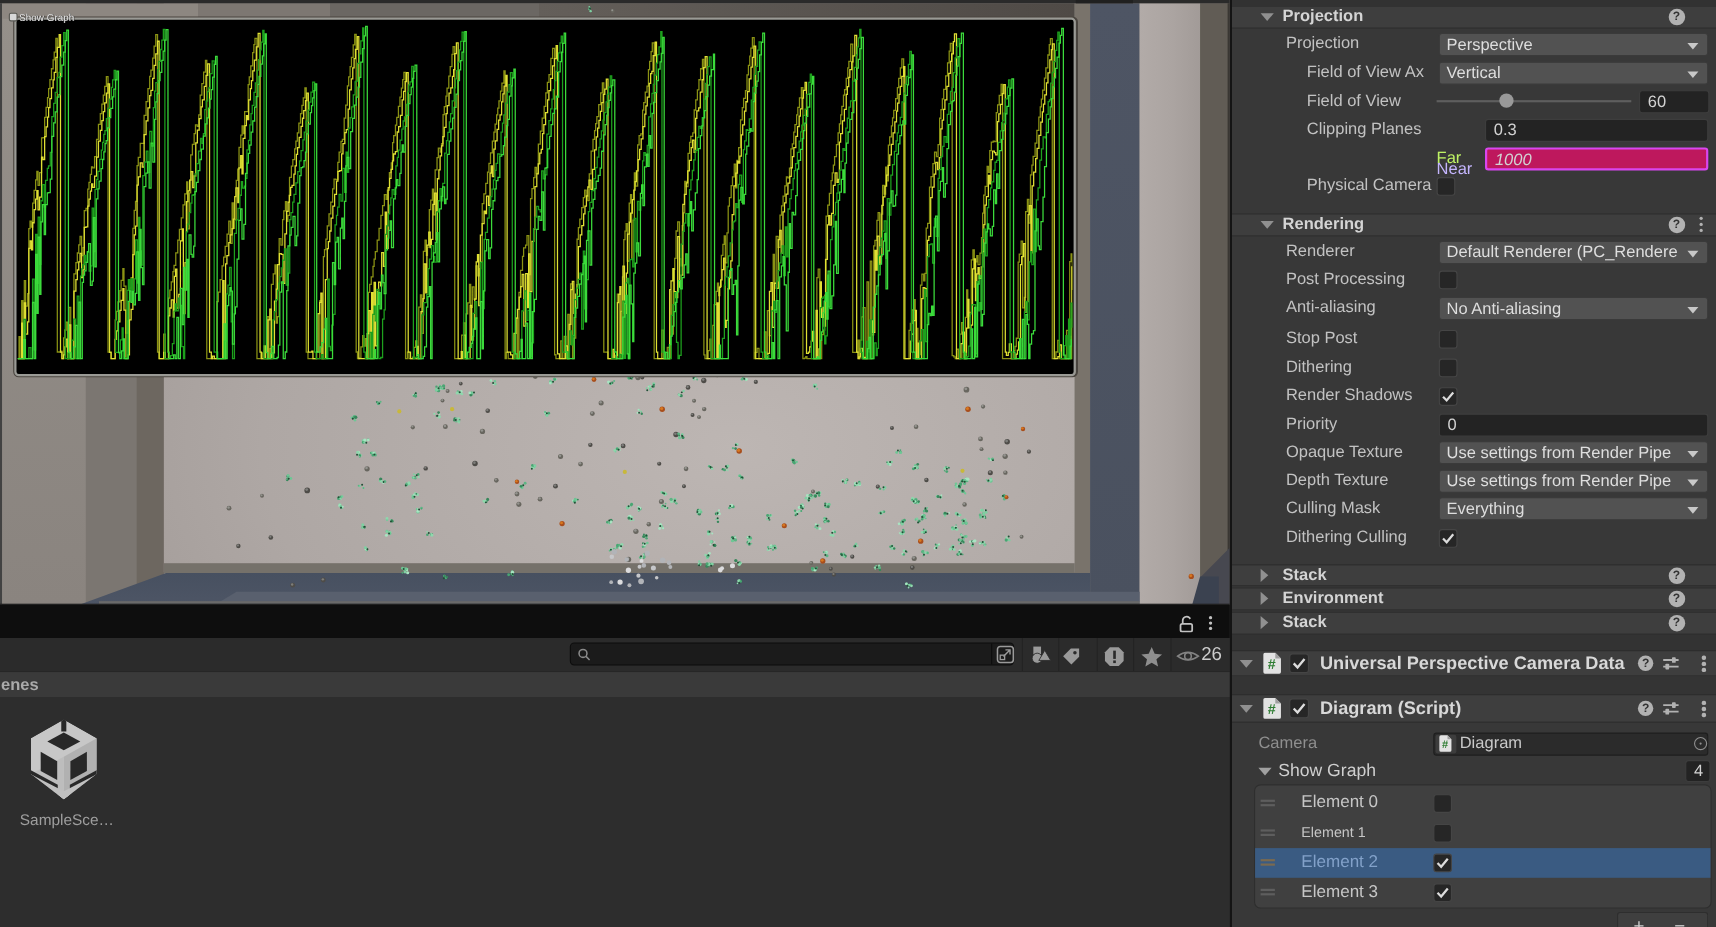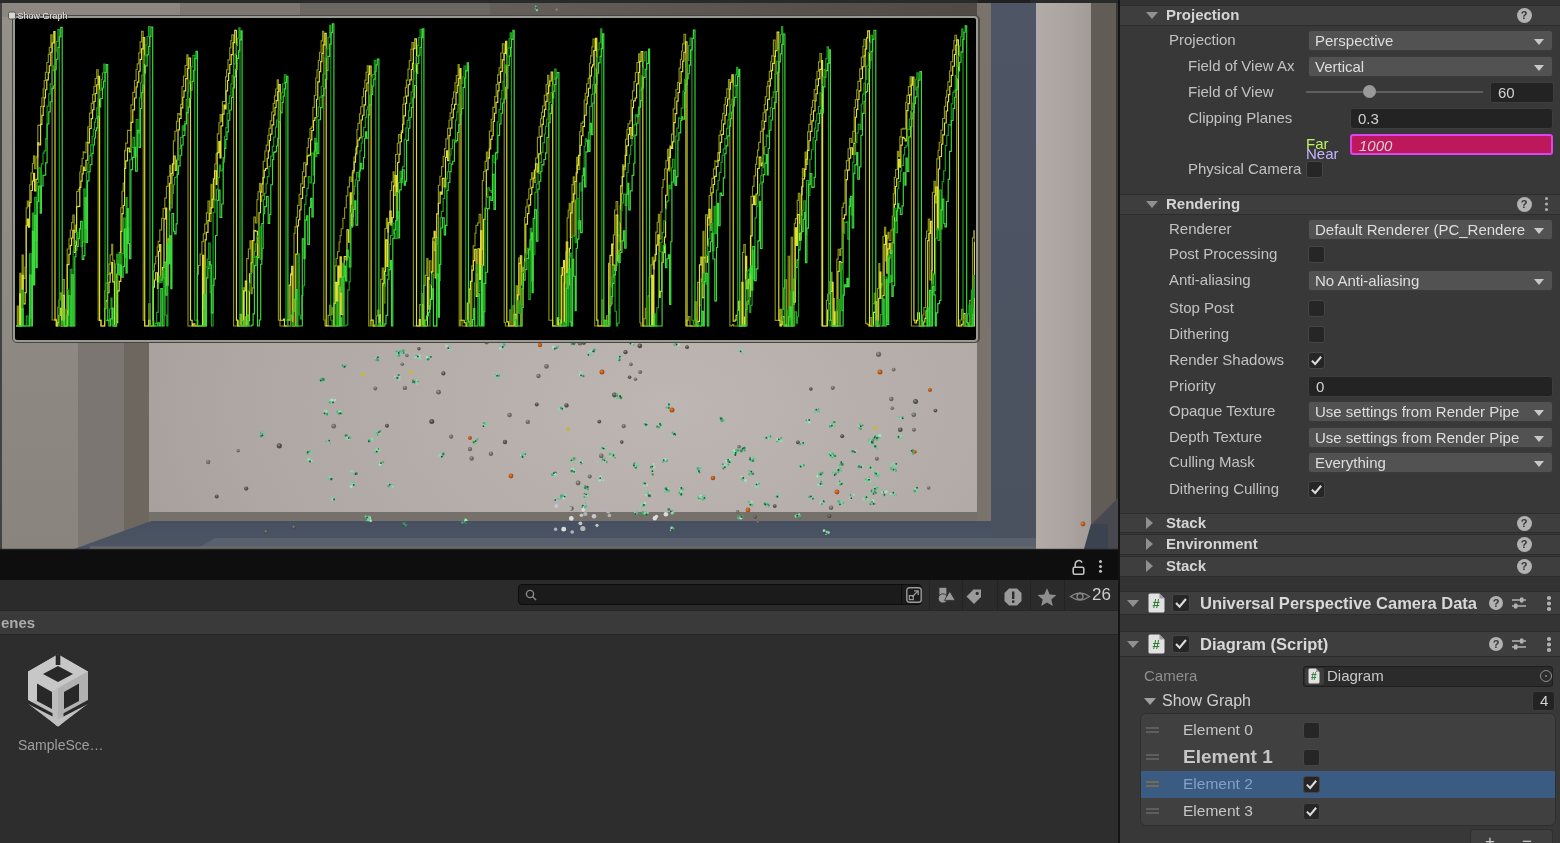--- a/index.html
+++ b/index.html
@@ -1569,21 +1569,21 @@
 <div style="position:absolute;left:1545px;top:675px;width:2px;height:2px;background:#909090;border-radius:50%;"></div>
 <div style="position:absolute;left:1144px;top:698px;width:0;height:0;border-left:6px solid transparent;border-right:6px solid transparent;border-top:7px solid #a0a0a0;"></div>
 <div style="position:absolute;left:1162px;top:691px;height:20px;line-height:20px;font-size:16px;color:#cfcfcf;white-space:nowrap;">Show Graph</div>
 <div style="position:absolute;left:1532px;top:691px;width:23px;height:20px;background:#232323;border:1px solid #3d3d3d;border-radius:3px;box-sizing:border-box;color:#d2d2d2;font-size:15px;line-height:18px;padding-left:7px;white-space:nowrap;">4</div>
 <div style="position:absolute;left:1140px;top:713px;width:416px;height:113px;background:#404040;border:1px solid #2e2e2e;border-radius:6px;box-sizing:border-box;"></div>
 <div style="position:absolute;left:1141px;top:771px;width:414px;height:27px;background:#3a5b82;"></div>
 <div style="position:absolute;left:1146px;top:727px;width:13px;height:2px;background:#5e5e5e;box-shadow:0 4px 0 #5e5e5e;"></div>
 <div style="position:absolute;left:1183px;top:720px;height:20px;line-height:20px;font-size:15.5px;color:#c6c6c6;white-space:nowrap;">Element 0</div>
 <div style="position:absolute;left:1303px;top:722px;width:17px;height:17px;background:#262626;border:1px solid #454545;border-radius:3px;box-sizing:border-box;"></div>
 <div style="position:absolute;left:1146px;top:754px;width:13px;height:2px;background:#5e5e5e;box-shadow:0 4px 0 #5e5e5e;"></div>
-<div style="position:absolute;left:1183px;top:747px;height:20px;line-height:20px;font-size:19px;color:#c6c6c6;white-space:nowrap;font-weight:bold;">Element 1</div>
+<div style="position:absolute;left:1183px;top:747px;height:20px;line-height:20px;font-size:13px;color:#c6c6c6;white-space:nowrap;">Element 1</div>
 <div style="position:absolute;left:1303px;top:749px;width:17px;height:17px;background:#262626;border:1px solid #454545;border-radius:3px;box-sizing:border-box;"></div>
 <div style="position:absolute;left:1146px;top:781px;width:13px;height:2px;background:#7a6a50;box-shadow:0 4px 0 #7a6a50;"></div>
 <div style="position:absolute;left:1183px;top:774px;height:20px;line-height:20px;font-size:15.5px;color:#82a1c9;white-space:nowrap;">Element 2</div>
 <div style="position:absolute;left:1303px;top:776px;width:17px;height:17px;background:#262626;border:1px solid #454545;border-radius:3px;box-sizing:border-box;">
     <svg width="17" height="17" style="position:absolute;left:-1px;top:-1px;" viewBox="0 0 15 15">
       <polyline points="3.4,7.6 6.3,10.6 11.6,4.2" fill="none" stroke="#dcdcdc" stroke-width="1.8"></polyline>
     </svg>
   </div>
 <div style="position:absolute;left:1146px;top:808px;width:13px;height:2px;background:#5e5e5e;box-shadow:0 4px 0 #5e5e5e;"></div>
 <div style="position:absolute;left:1183px;top:801px;height:20px;line-height:20px;font-size:15.5px;color:#c6c6c6;white-space:nowrap;">Element 3</div>

